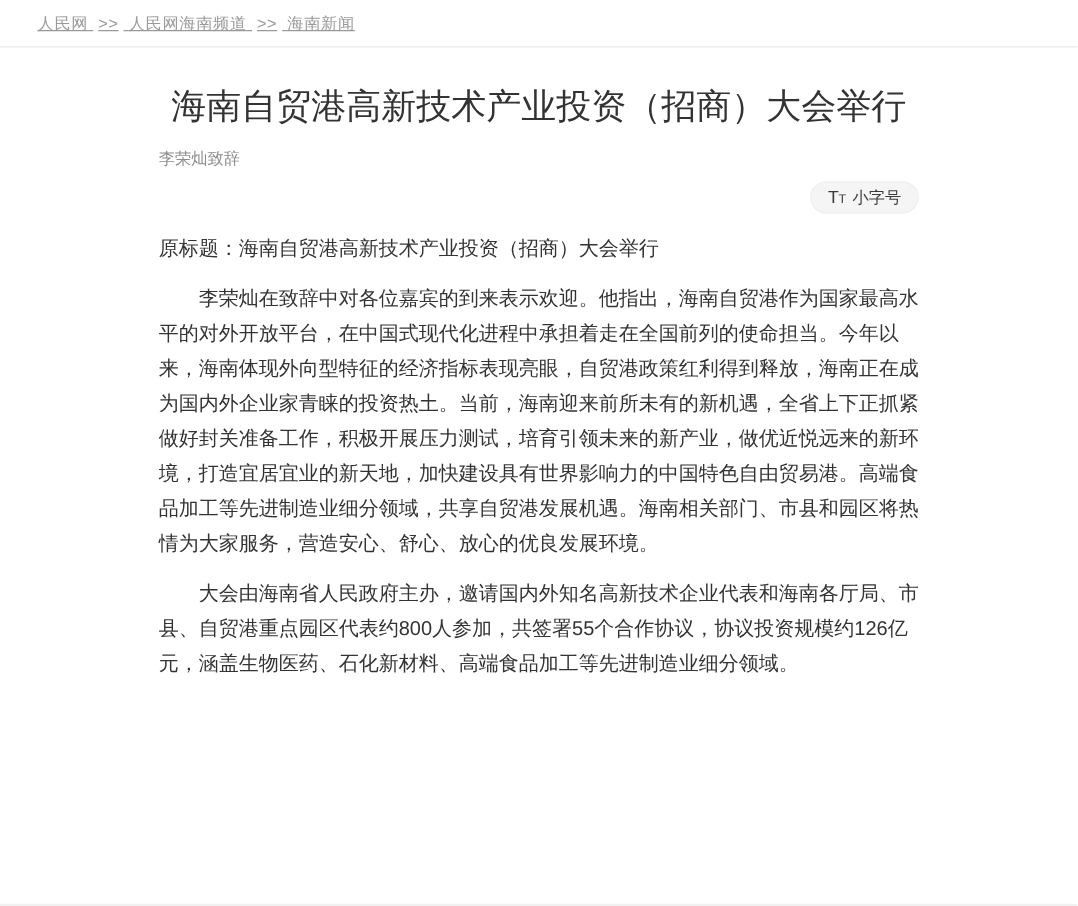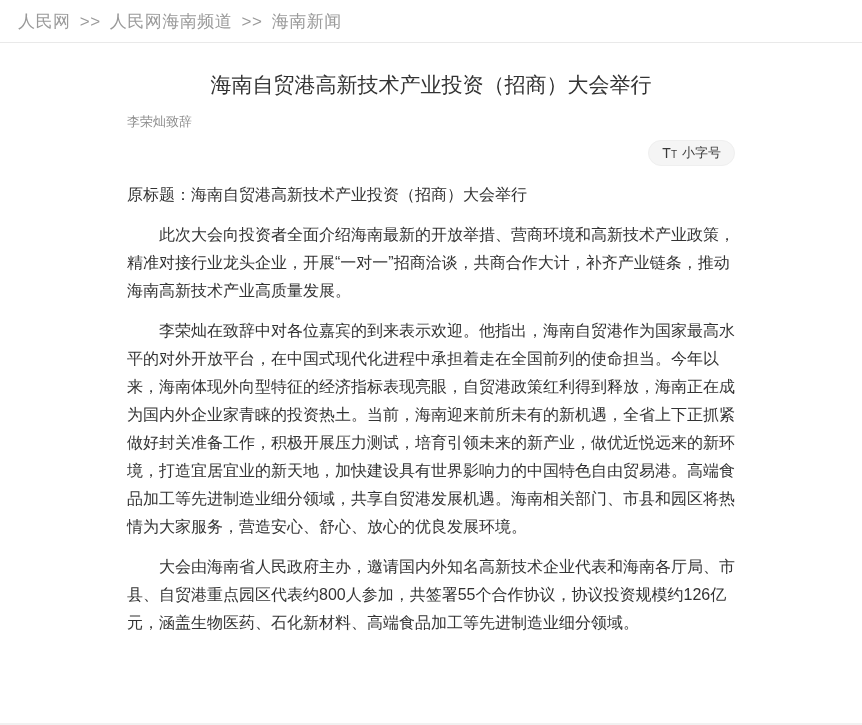--- a/index.html
+++ b/index.html
@@ -7,43 +7,44 @@
   body {
     width: 862px;
     height: 725px;
     position: relative;
     font-family: "Liberation Sans", "DejaVu Sans", sans-serif;
     overflow: hidden;
   }
 
   
   .breadcrumb-bar {
-    padding: 10px 0 9px 18px;
-    font-size: 17px;
+    padding: 10px 0 9px 30px;
+    font-size: 13px;
     color: #9a9a9a;
     border-bottom: 1px solid #e9e9e9;
     letter-spacing: 0.5px;
+    text-decoration: underline;
   }
   .breadcrumb-bar a {
     color: #9a9a9a;
     text-decoration: none;
     cursor: pointer;
   }
   .crumb-sep { margin: 0 4px; color: #9a9a9a; }
 
   
   .article {
     width: 608px;
     margin: 0 auto;
     padding-top: 28px;
   }
 
   .article-title {
     text-align: center;
-    font-size: 21px;
+    font-size: 28px;
     font-weight: 400;
     color: #333333;
     line-height: 1.35;
   }
 
   .article-subtitle {
     font-size: 13px;
     color: #8d8d8d;
     margin-top: 14px;
   }
@@ -123,21 +124,20 @@
       <span class="tt-icon">
           <span class="t-big">T</span>
           <span class="t-small">T</span>
         </span>
       <span>小字号</span>
     </button>
   </div>
 
   <div class="article-body">
     <p class="original-title">原标题：海南自贸港高新技术产业投资（招商）大会举行</p>
-    <p class="indent">此次大会向投资者全面介绍海南最新的开放举措、营商环境和高新技术产业政策，精准对接行业龙头企业，开展“一对一”招商洽谈，共商合作大计，补齐产业链条，推动海南高新技术产业高质量发展。</p>
     <p class="indent">李荣灿在致辞中对各位嘉宾的到来表示欢迎。他指出，海南自贸港作为国家最高水平的对外开放平台，在中国式现代化进程中承担着走在全国前列的使命担当。今年以来，海南体现外向型特征的经济指标表现亮眼，自贸港政策红利得到释放，海南正在成为国内外企业家青睐的投资热土。当前，海南迎来前所未有的新机遇，全省上下正抓紧做好封关准备工作，积极开展压力测试，培育引领未来的新产业，做优近悦远来的新环境，打造宜居宜业的新天地，加快建设具有世界影响力的中国特色自由贸易港。高端食品加工等先进制造业细分领域，共享自贸港发展机遇。海南相关部门、市县和园区将热情为大家服务，营造安心、舒心、放心的优良发展环境。</p>
     <p class="indent">大会由海南省人民政府主办，邀请国内外知名高新技术企业代表和海南各厅局、市县、自贸港重点园区代表约800人参加，共签署55个合作协议，协议投资规模约126亿元，涵盖生物医药、石化新材料、高端食品加工等先进制造业细分领域。</p>
 
   </div>
 
 </div>
 
 <div class="page-bottom-line"></div>
 
 </body></html>

